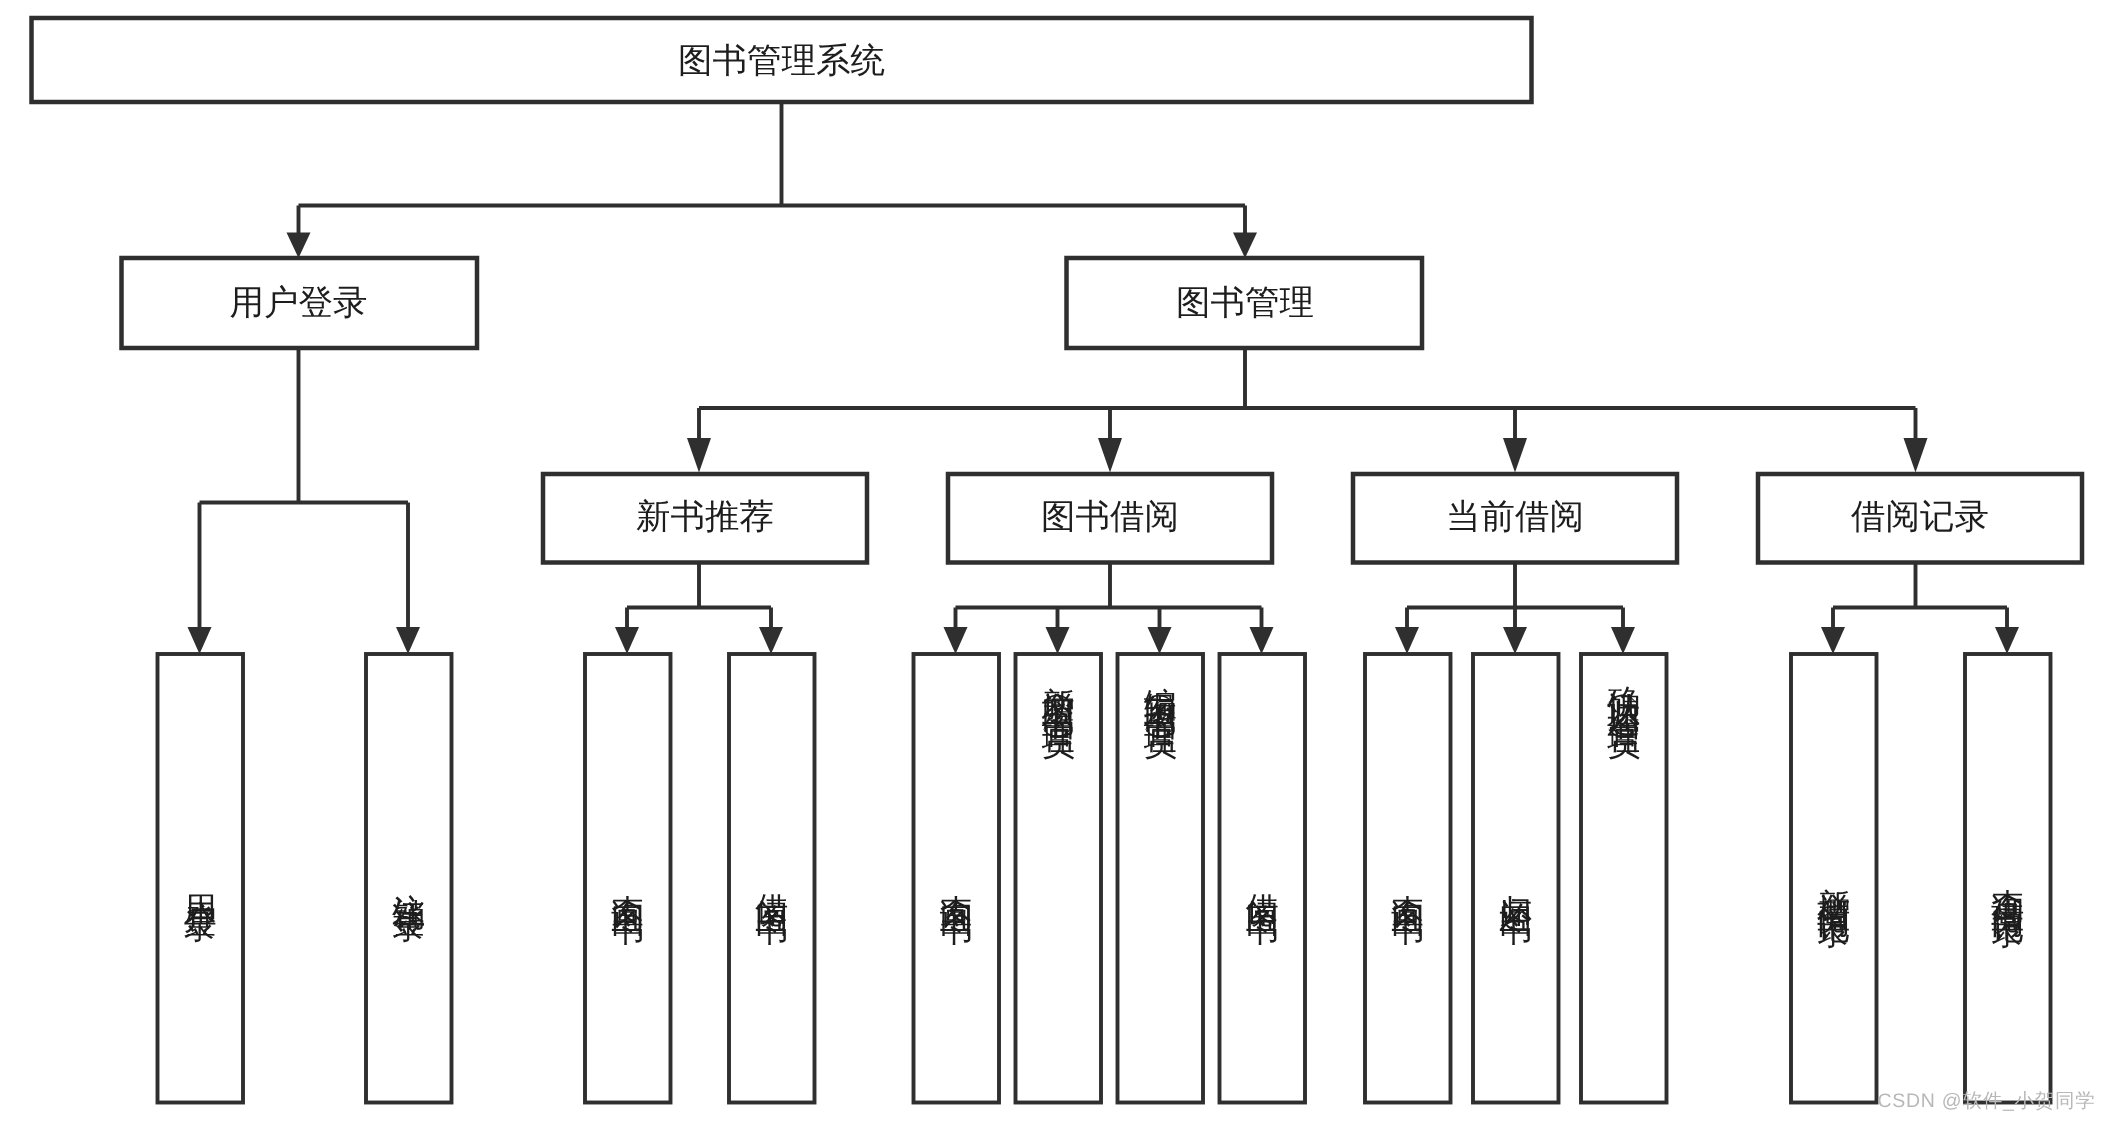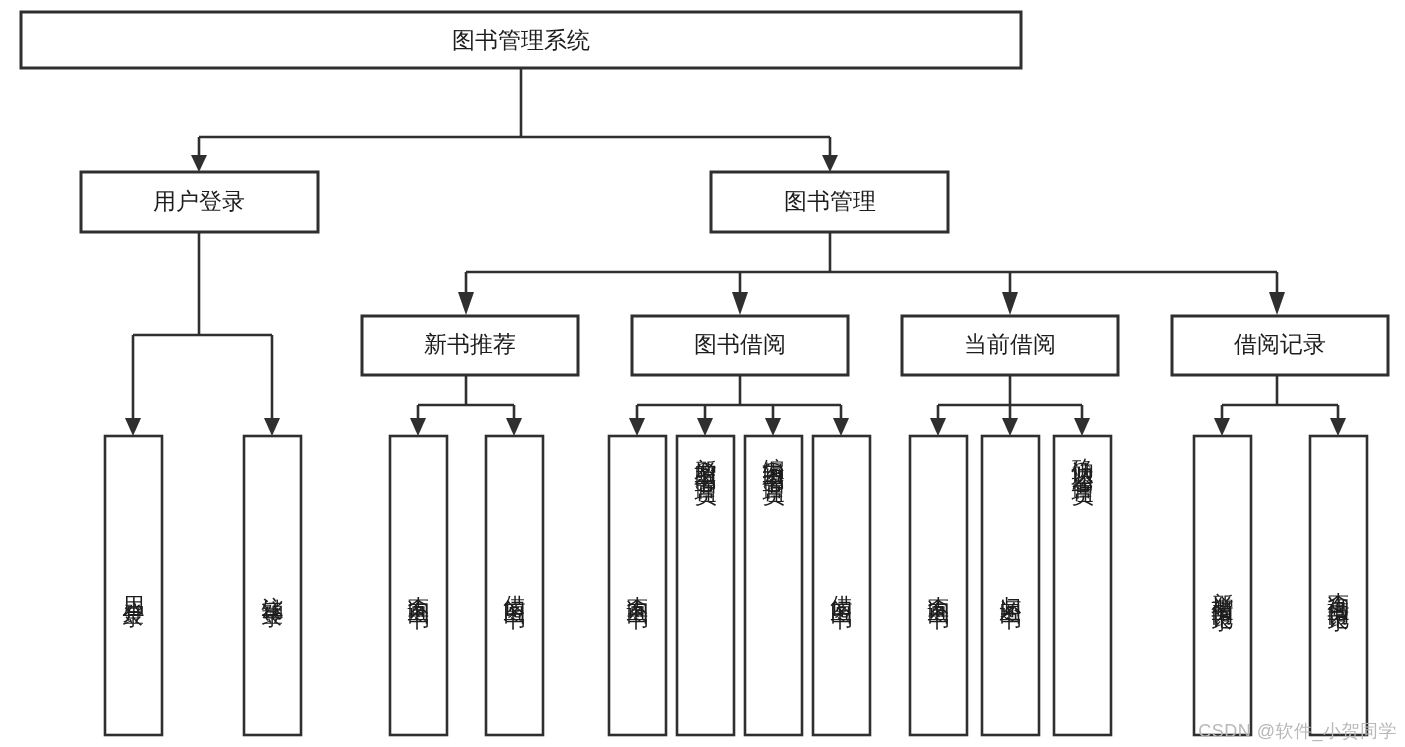--- a/index.html
+++ b/index.html
@@ -51,21 +51,21 @@
     font-size: 23px;
     fill: #1d1d1d;
     text-anchor: middle;
     dominant-baseline: middle;
   }
   .watermark {
     position: absolute;
     right: 8px;
     bottom: 4px;
     font-family: "Liberation Sans", "DejaVu Sans", sans-serif;
-    font-size: 18px;
+    font-size: 13px;
     color: #b8b8b8;
     letter-spacing: 0.5px;
     white-space: nowrap;
     user-select: none;
   }
 </style>
 </head>
 <body>
 
 <div id="diagram-root">

